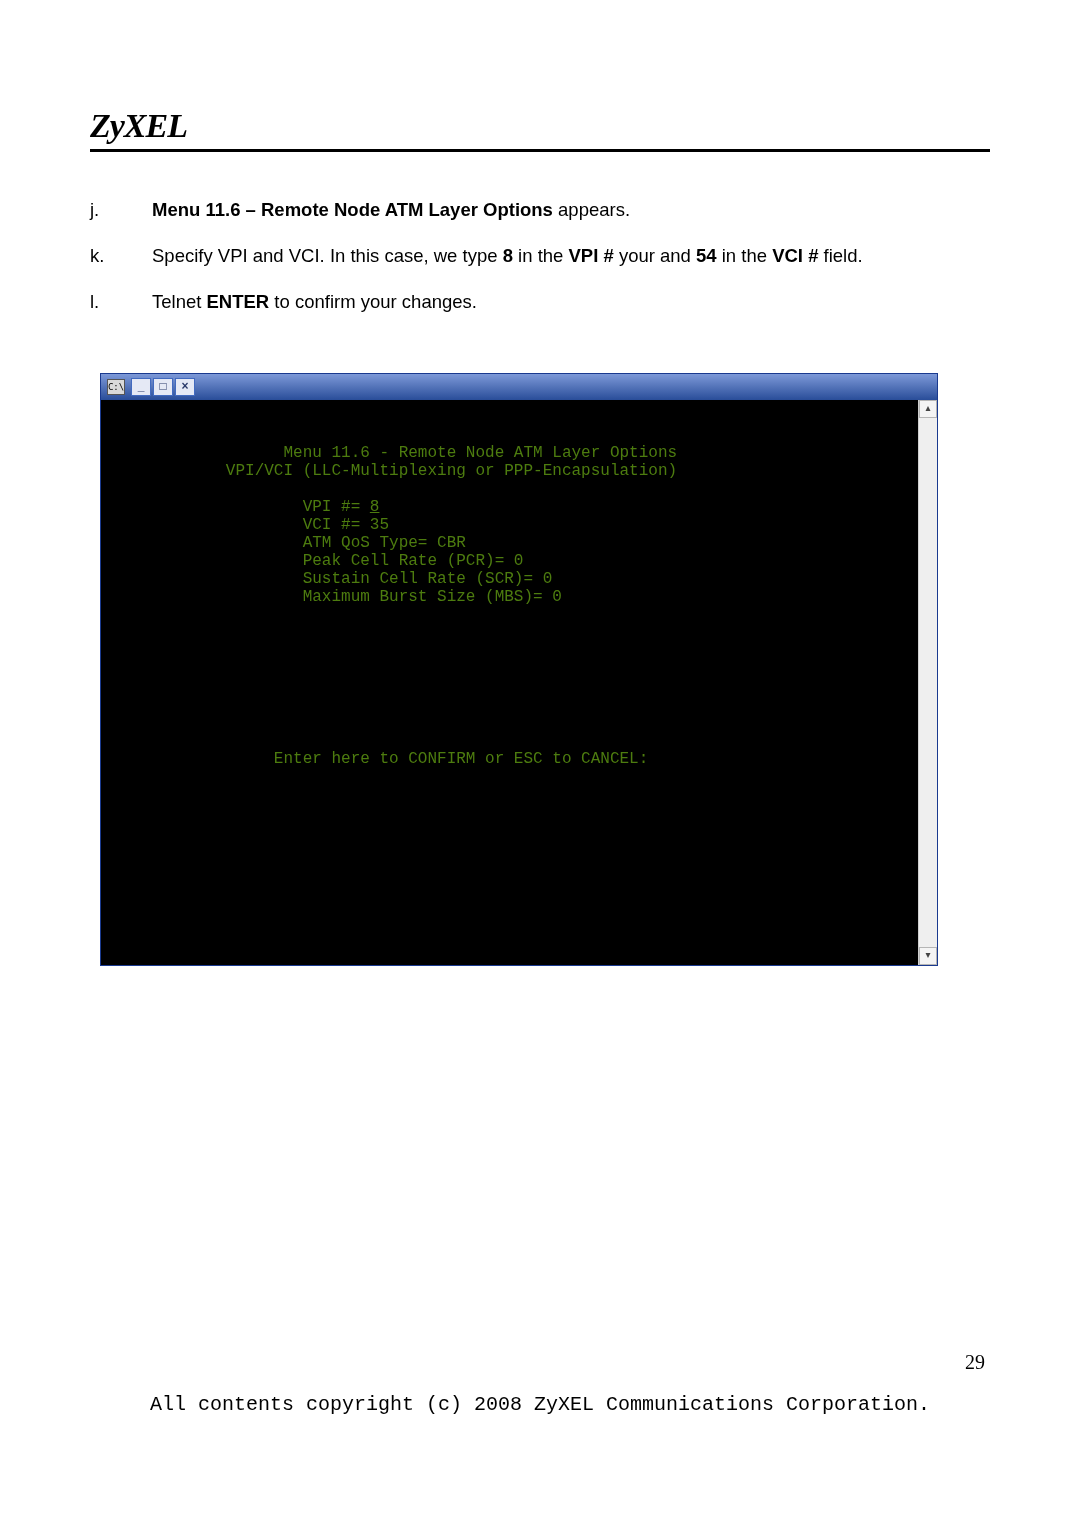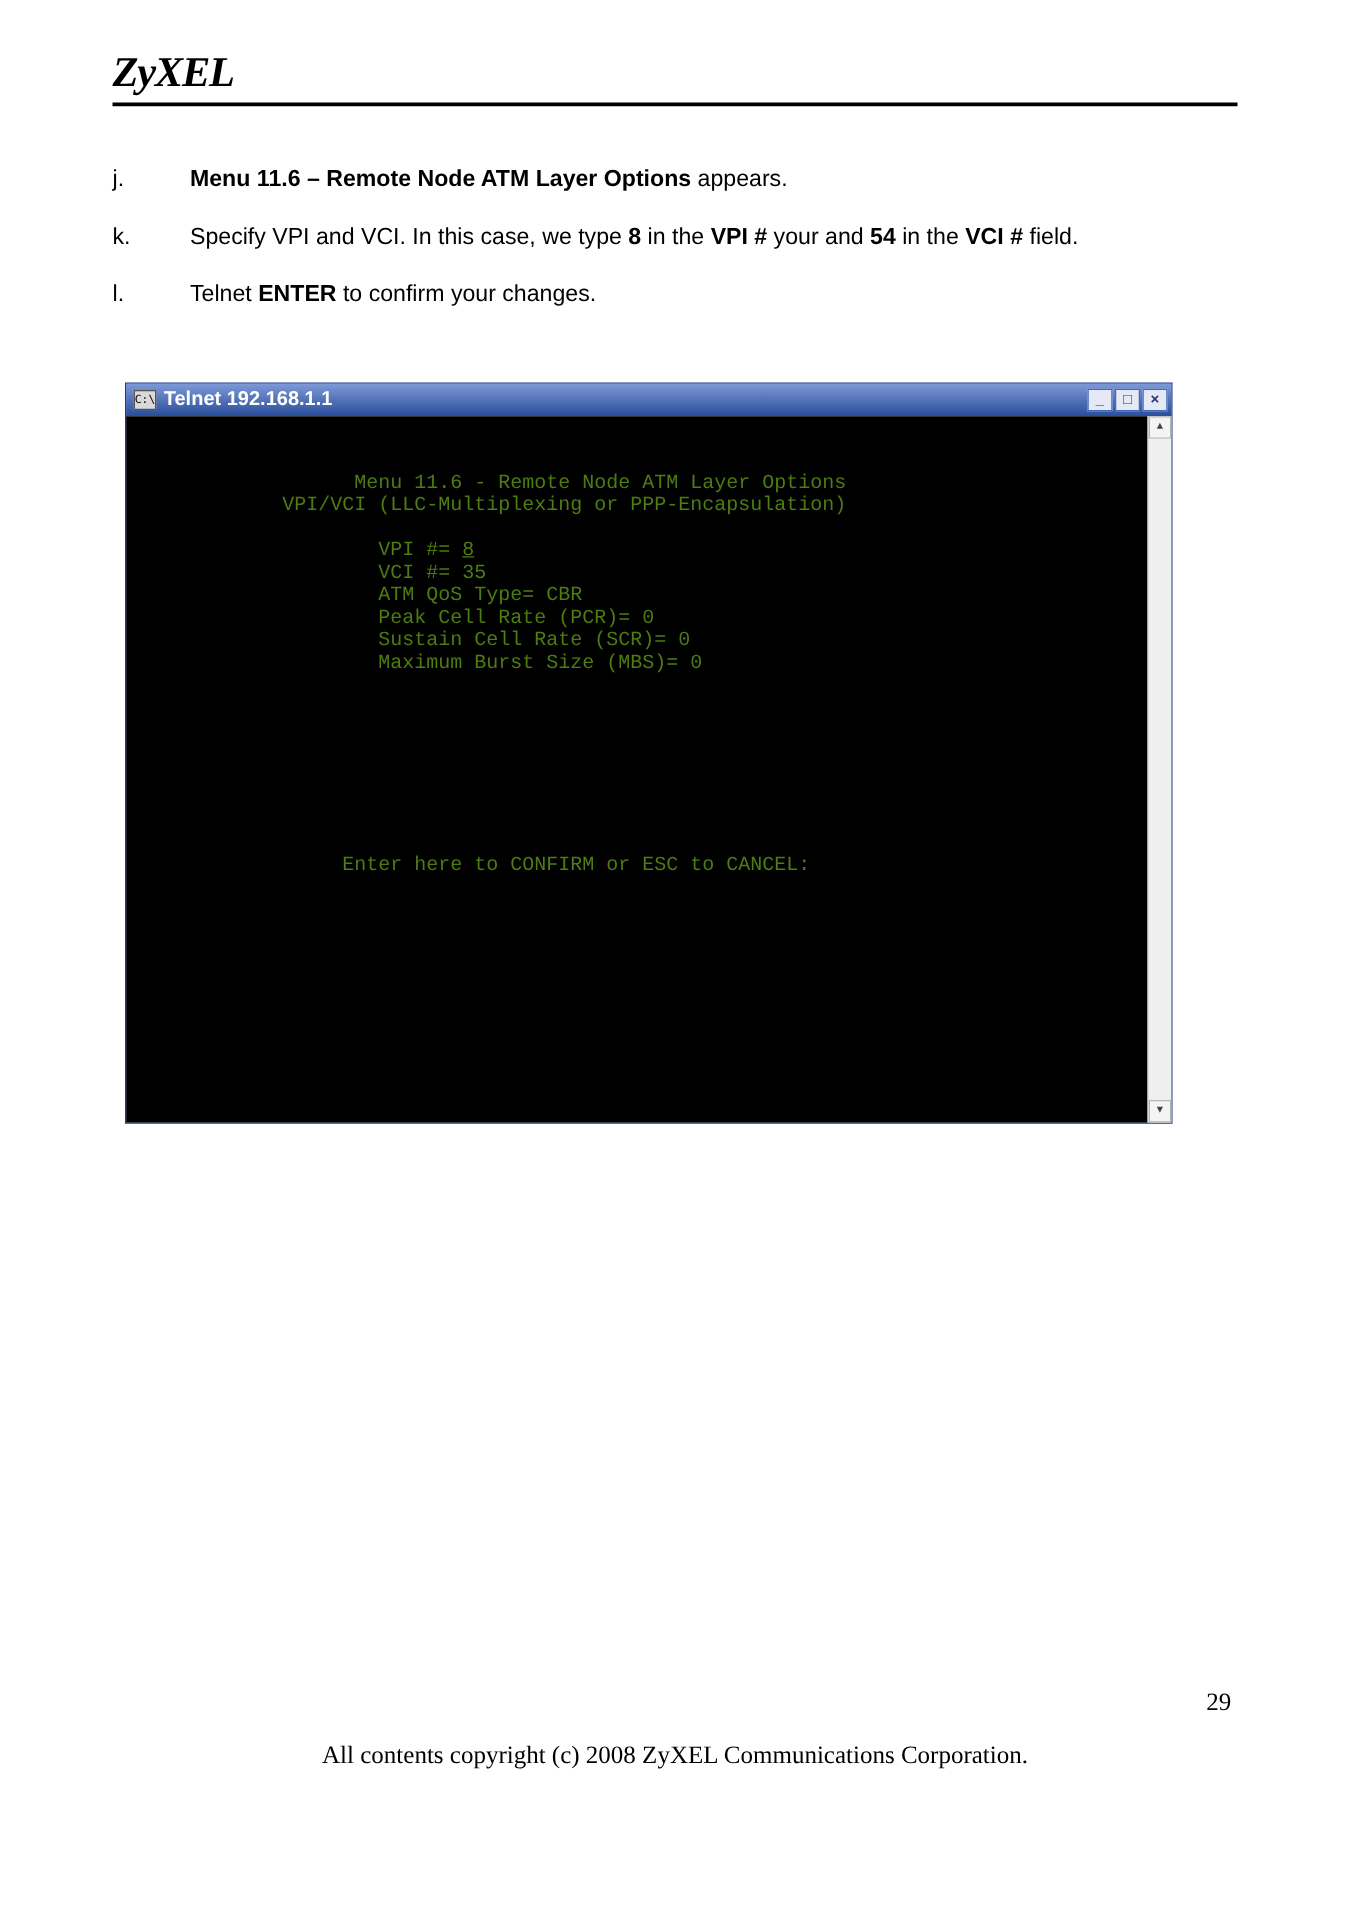--- a/index.html
+++ b/index.html
@@ -8,21 +8,21 @@
     width: 1080px;
     height: 1527px;
     background: #ffffff;
     font-family: Arial, Helvetica, sans-serif;
     color: #000;
   }
   .page {
     box-sizing: border-box;
     width: 1080px;
     height: 1468px;
-    padding: 40px 90px 40px 90px;
+    padding: 107px 90px 40px 90px;
     position: relative;
   }
   .header-row {
     display: flex;
     align-items: flex-end;
     justify-content: space-between;
     border-bottom: 3px solid #000;
     padding-bottom: 4px;
   }
   .brand {
@@ -164,21 +164,21 @@
     bottom: 94px;
     font-family: "Times New Roman", Times, serif;
     font-size: 20px;
   }
   .footer {
     position: absolute;
     left: 0;
     right: 0;
     bottom: 52px;
     text-align: center;
-    font-family: Liberation Serif, serif;
+    font-family: Liberation Mono, monospace;
     font-size: 20px;
   }
   .u { text-decoration: underline; }
 </style>
 </head>
 <body>
 
 <div class="page">
 
   <div class="header-row">
@@ -206,21 +206,20 @@
       <div class="list-text">
         <span>Telnet </span><span class="bold">ENTER</span><span> to confirm your changes.</span>
       </div>
     </div>
 
   </div>
 
   <div class="telnet-window">
     <div class="titlebar">
       <div class="titlebar-icon">C:\</div>
-      <div class="titlebar-text">Telnet 192.168.1.1</div>
       <div class="win-controls">
         <div class="win-btn">_</div>
         <div class="win-btn">□</div>
         <div class="win-btn close">×</div>
       </div>
     </div>
     <div class="telnet-body">
       <div class="telnet-inner">
 <pre class="telnet-pre"><span>                   Menu 11.6 - Remote Node ATM Layer Options</span>
 <span>             VPI/VCI (LLC-Multiplexing or PPP-Encapsulation)</span>

